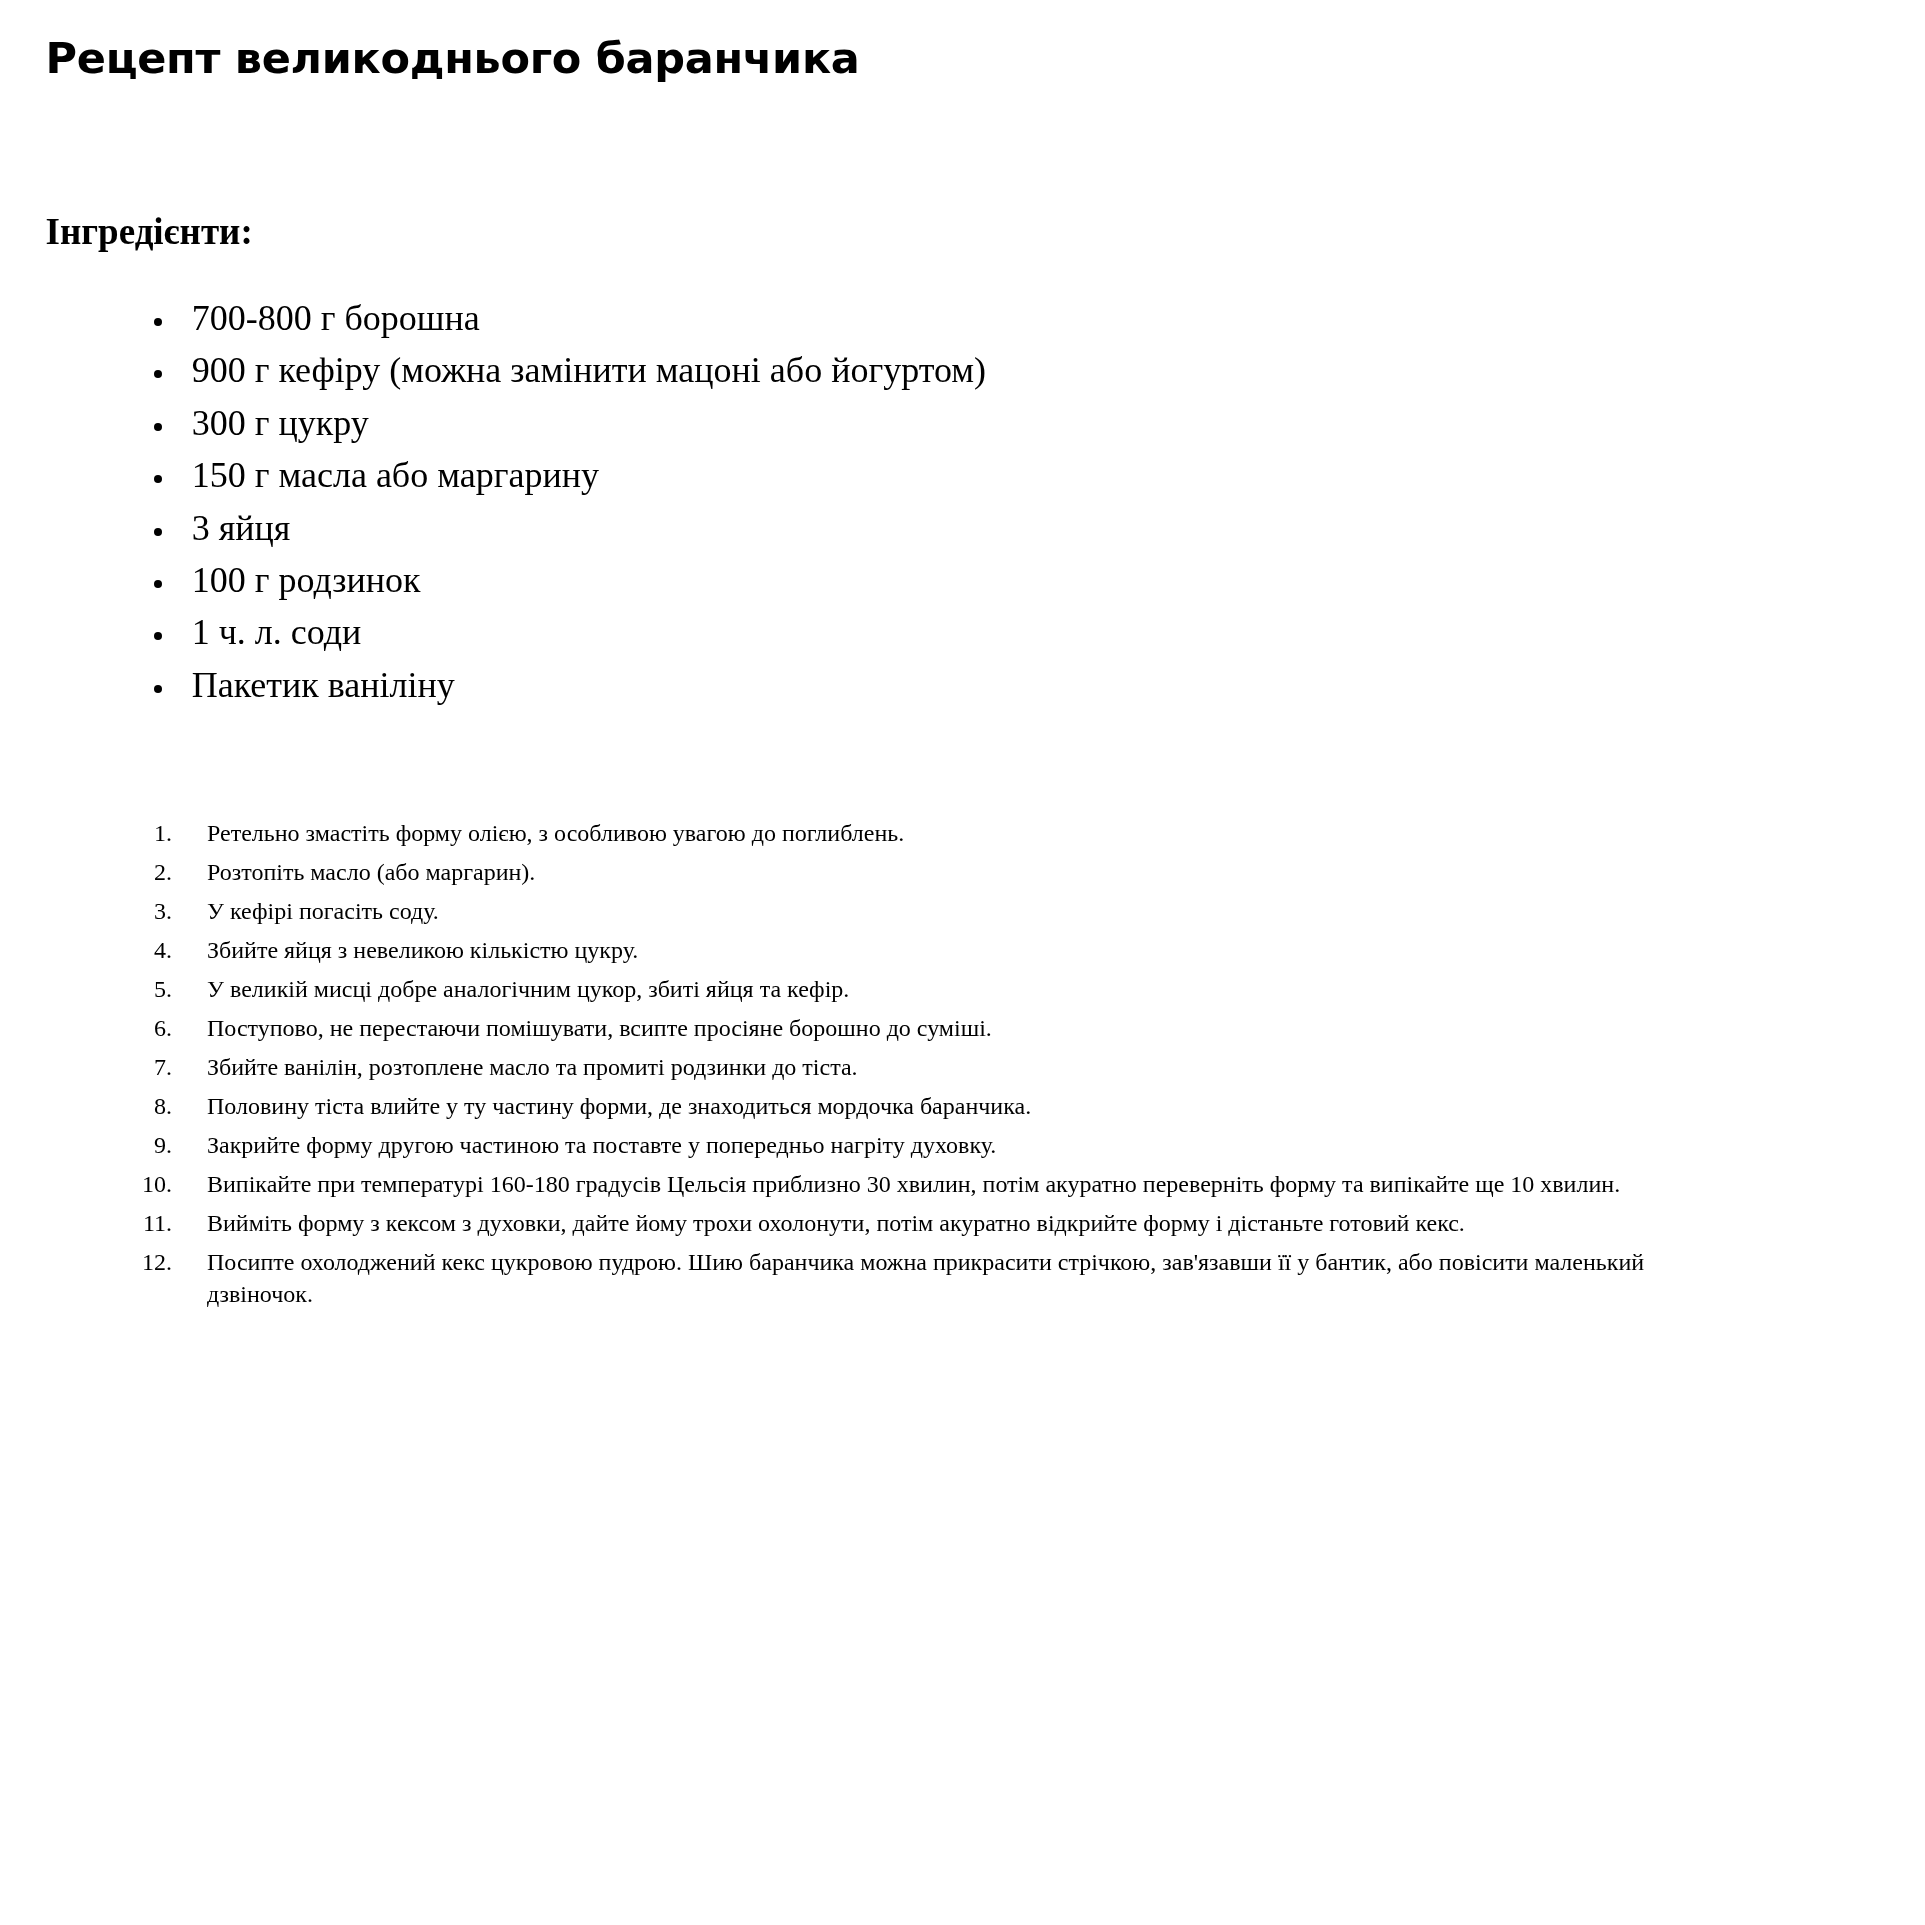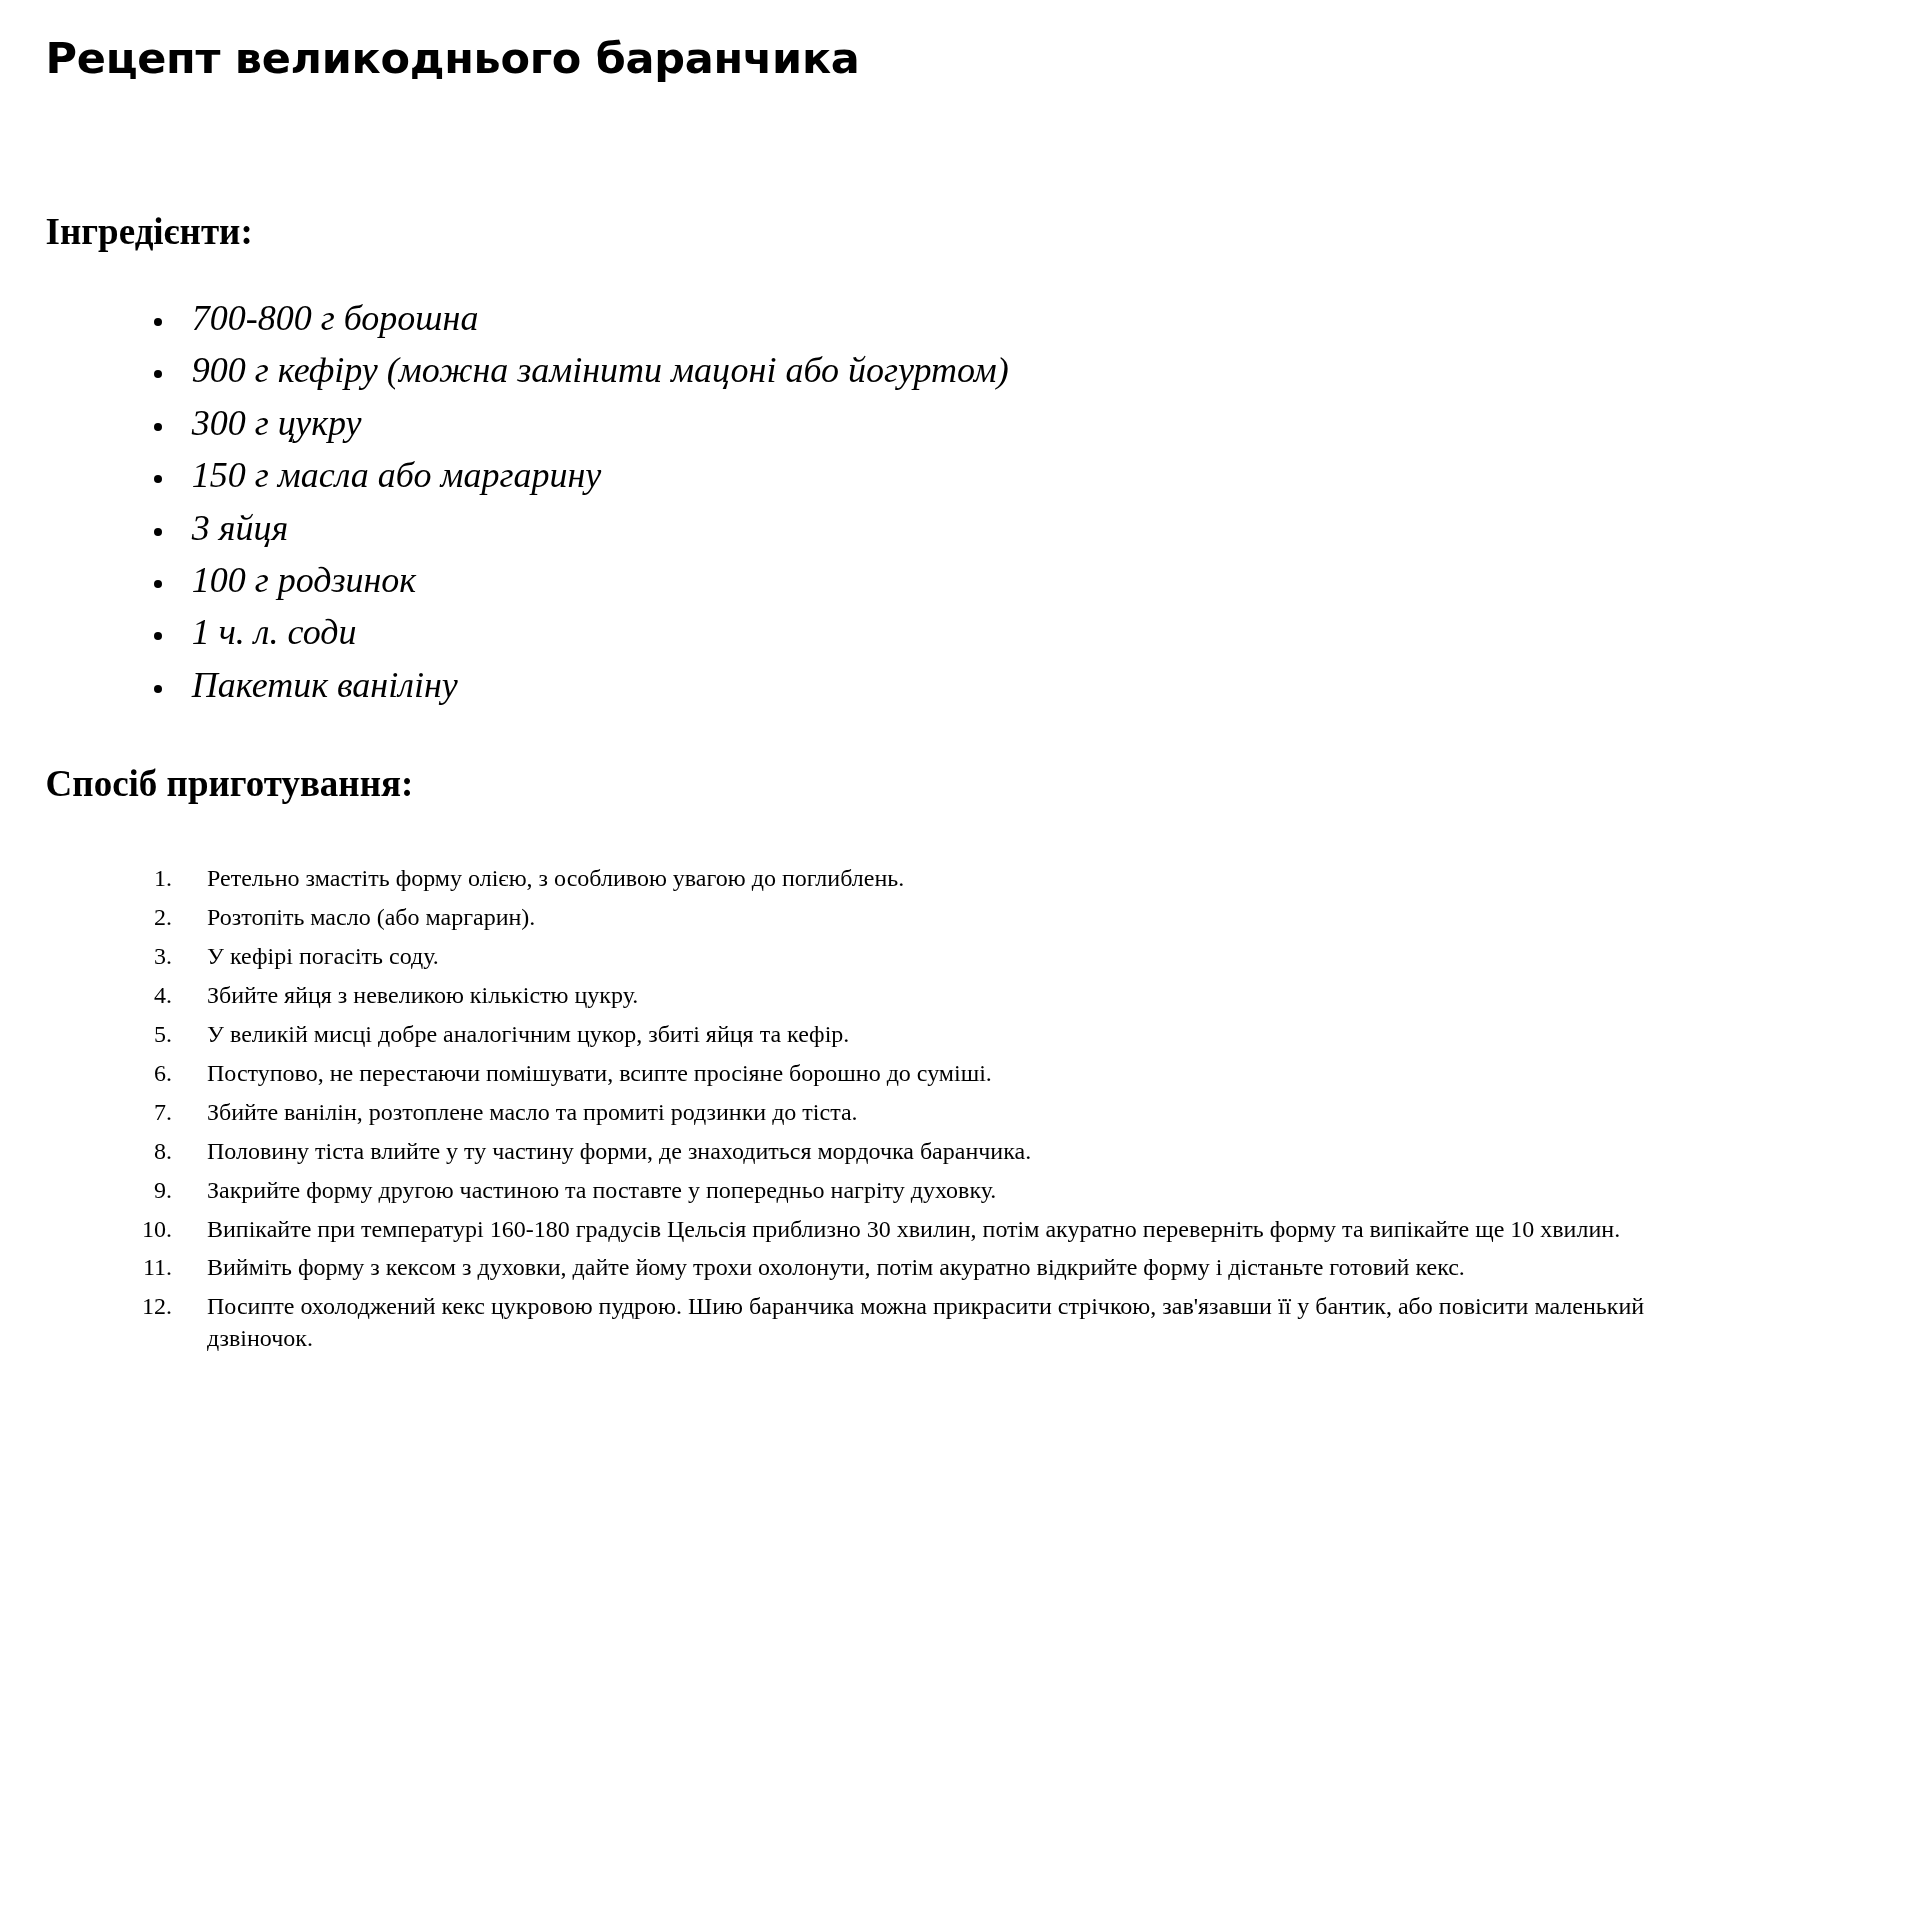--- a/index.html
+++ b/index.html
@@ -40,21 +40,20 @@
   .gap-after-list { height: 48px; }
   .gap-after-steps-head { height: 40px; }
   .gap-before-note { height: 46px; }
 
   ul.ingredients {
     list-style: disc;
     margin: 0;
     padding-left: 136px;
     font-size: 36px;
     line-height: 1.28;
-    font-style: italic;
   }
   ul.ingredients li {
     padding-left: 14.7px;
     margin: 0 0 6.4px 0;
   }
   ul.ingredients li::marker {
     font-size: 27.5px;
   }
 
   ol.steps {
@@ -96,21 +95,20 @@
     <li>300 г цукру</li>
     <li>150 г масла або маргарину</li>
     <li>3 яйця</li>
     <li>100 г родзинок</li>
     <li>1 ч. л. соди</li>
     <li>Пакетик ваніліну</li>
   </ul>
 
   <div class="gap-after-list"></div>
 
-  <h2 class="section-heading">Спосіб приготування:</h2>
 
   <div class="gap-after-steps-head"></div>
 
   <ol class="steps">
     <li>Ретельно змастіть форму олією, з особливою увагою до поглиблень.</li>
     <li>Розтопіть масло (або маргарин).</li>
     <li>У кефірі погасіть соду.</li>
     <li>Збийте яйця з невеликою кількістю цукру.</li>
     <li>У великій мисці добре аналогічним цукор, збиті яйця та кефір.</li>
     <li>Поступово, не перестаючи помішувати, всипте просіяне борошно до суміші.</li>

